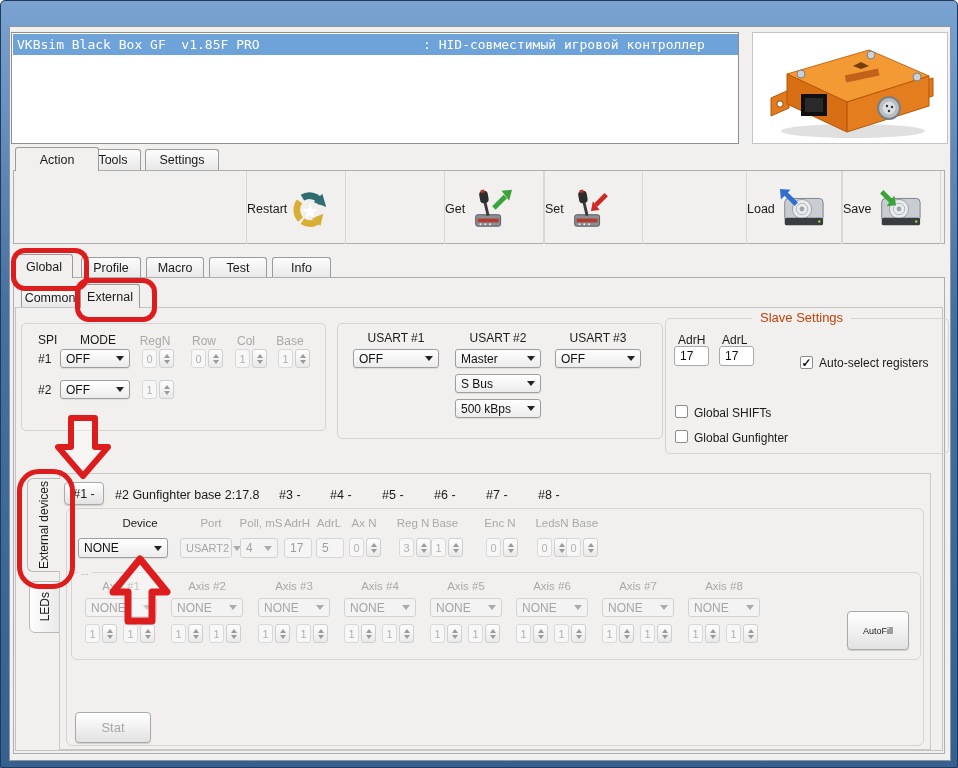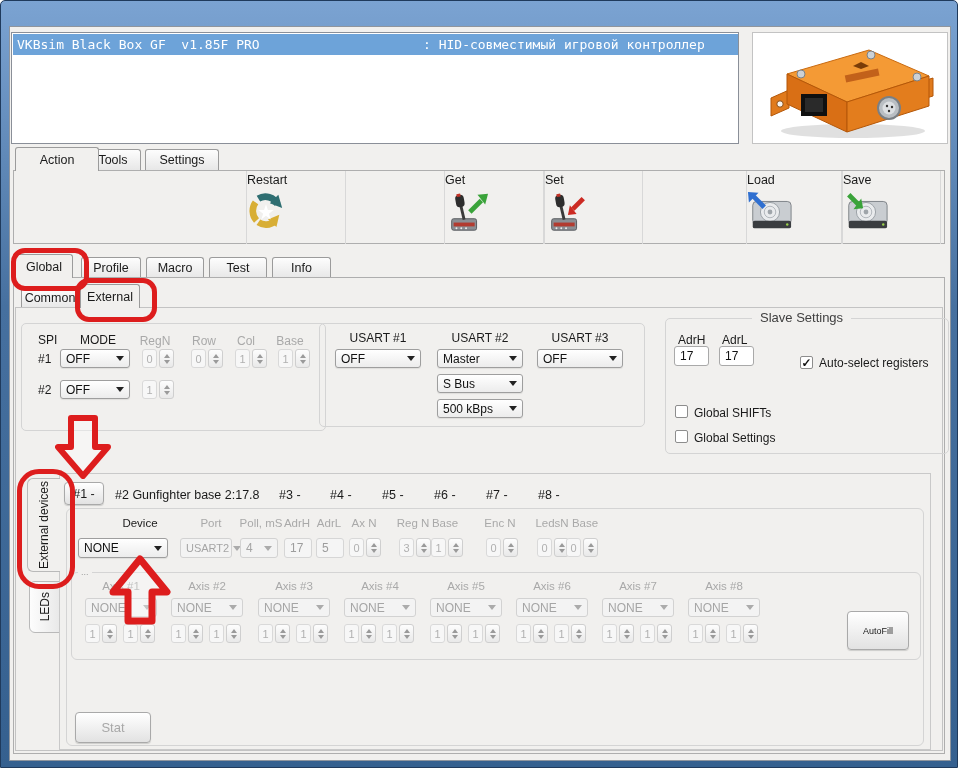--- a/index.html
+++ b/index.html
@@ -39,29 +39,29 @@
   
   .tab{position:absolute;height:21px;border:1px solid #9b9b9b;border-bottom:none;
     border-radius:3px 3px 0 0;background:linear-gradient(#fdfdfd,#e7e7e7);
     display:flex;align-items:center;justify-content:center;font-size:12.5px;color:#1a1a1a;
     box-sizing:border-box;}
   .tab.sel{height:24px;background:#f1f0ee;z-index:3;}
   .panel{position:absolute;border:1px solid #aeaeae;background:#f1f0ee;box-sizing:border-box;}
 
   
   .act-cell{position:absolute;top:170px;height:73px;border-left:1px solid #d8d8d8;border-right:1px solid #d8d8d8;
-    display:flex;flex-direction:column;align-items:flex-start;padding-top:2px;box-sizing:border-box;gap:4px;}
+    display:flex;flex-direction:row;align-items:center;padding-top:2px;box-sizing:border-box;gap:4px;}
   .act-cell .cap{font-size:12.5px;color:#1a1a1a;}
   .banner{position:absolute;left:26px;top:182px;width:222px;height:27px;display:flex;align-items:center;justify-content:center;
     font-size:17px;font-weight:bold;letter-spacing:.5px;color:#fff;
     text-shadow:-1px -1px 0 #000,1px -1px 0 #000,-1px 1px 0 #000,1px 1px 0 #000,2px 2px 2px rgba(0,0,0,.55);}
 
   
   .gbox{position:absolute;border:1px solid #d4d4d4;border-radius:5px;box-sizing:border-box;}
-  .gtitle{position:absolute;top:-9px;background:#f1f0ee;padding:0 8px;font-size:13px;color:#404040;white-space:nowrap;}
+  .gtitle{position:absolute;top:-9px;background:#f1f0ee;padding:0 8px;font-size:13px;color:#c2410c;white-space:nowrap;}
 
   
   .combo{position:absolute;height:19px;border:1px solid #9e9e9e;border-radius:3px;
     background:linear-gradient(#ffffff,#ececec);display:flex;align-items:center;justify-content:space-between;
     padding:0 5px;font-size:12px;color:#111;box-sizing:border-box;box-shadow:0 1px 1px rgba(0,0,0,.08);}
   .combo .arr{width:0;height:0;border-left:4px solid transparent;border-right:4px solid transparent;
     border-top:5px solid #222;margin-left:4px;}
   .combo.dis{color:#a5a5a5;border-color:#d2d2d2;background:#f3f3f3;box-shadow:none;}
   .combo.dis .arr{border-top-color:#ababab;}
   
@@ -293,21 +293,21 @@
     </div>
     <div class="spin" style="left:120px;top:56px">
       <span class="num">1</span>
       <span class="btns">
           <i class="up"></i>
           <i class="dn"></i>
         </span>
     </div>
   </div>
 
-  <div class="gbox" style="left:318px;top:322px;width:326px;height:104px">
+  <div class="gbox" style="left:336px;top:322px;width:326px;height:116px">
     <span class="lbl c" style="left:58px;top:7px">USART #1</span>
     <span class="lbl c" style="left:160px;top:7px">USART #2</span>
     <span class="lbl c" style="left:260px;top:7px">USART #3</span>
     <div class="combo" style="left:15px;top:25px;width:86px">
       <span>OFF</span>
         <span class="arr"></span>
     </div>
     <div class="combo" style="left:117px;top:25px;width:86px">
       <span>Master</span>
         <span class="arr"></span>
@@ -336,21 +336,21 @@
     <div class="field" style="left:53px;top:27px;width:35px">
       <span>17</span>
     </div>
     <div class="cb" style="left:134px;top:37px">
       <span>✓</span>
     </div>
     <span class="lbl" style="left:153px;top:37px">Auto-select registers</span>
     <div class="cb" style="left:9px;top:86px"></div>
     <span class="lbl" style="left:28px;top:87px">Global SHIFTs</span>
     <div class="cb" style="left:9px;top:111px"></div>
-    <span class="lbl" style="left:28px;top:112px">Global Settings</span>
+    <span class="lbl" style="left:28px;top:112px">Global Gunfighter</span>
   </div>
 
   <div class="vtab sel" style="left:26px;top:477px;width:33px;height:94px">
     <span>External devices</span>
   </div>
   <div class="vtab" style="left:28px;top:580px;width:31px;height:52px">
     <span>LEDs</span>
   </div>
 
   <div class="panel" style="left:58px;top:472px;width:872px;height:277px;border-color:#c9c9c9">

